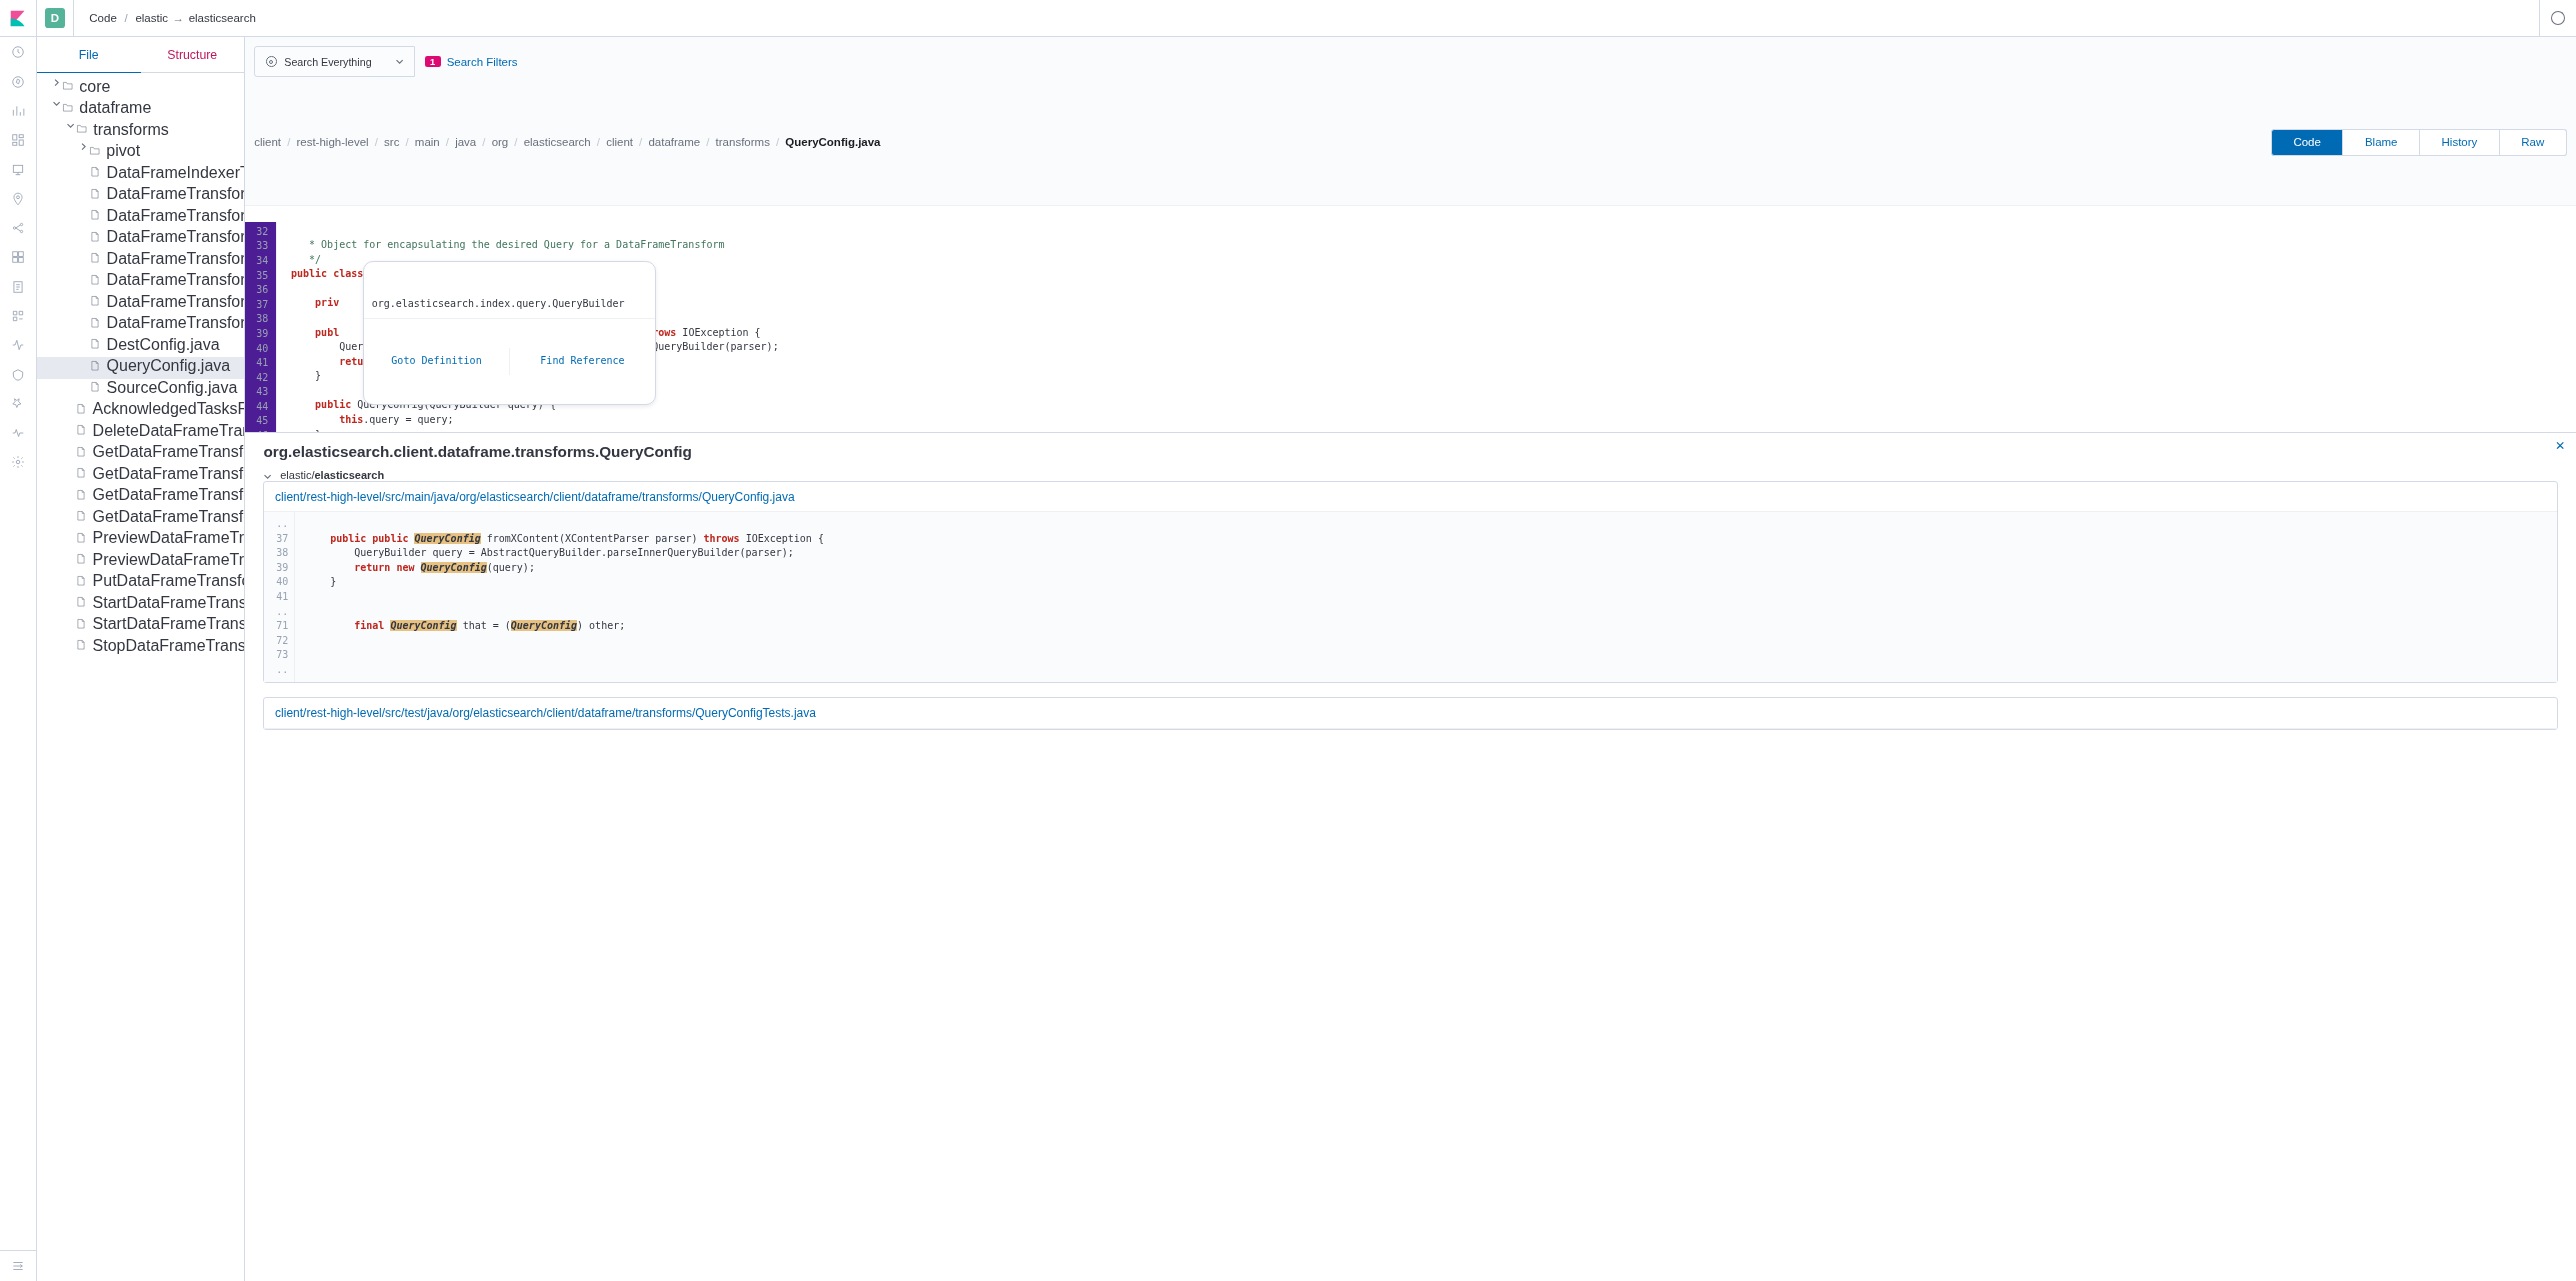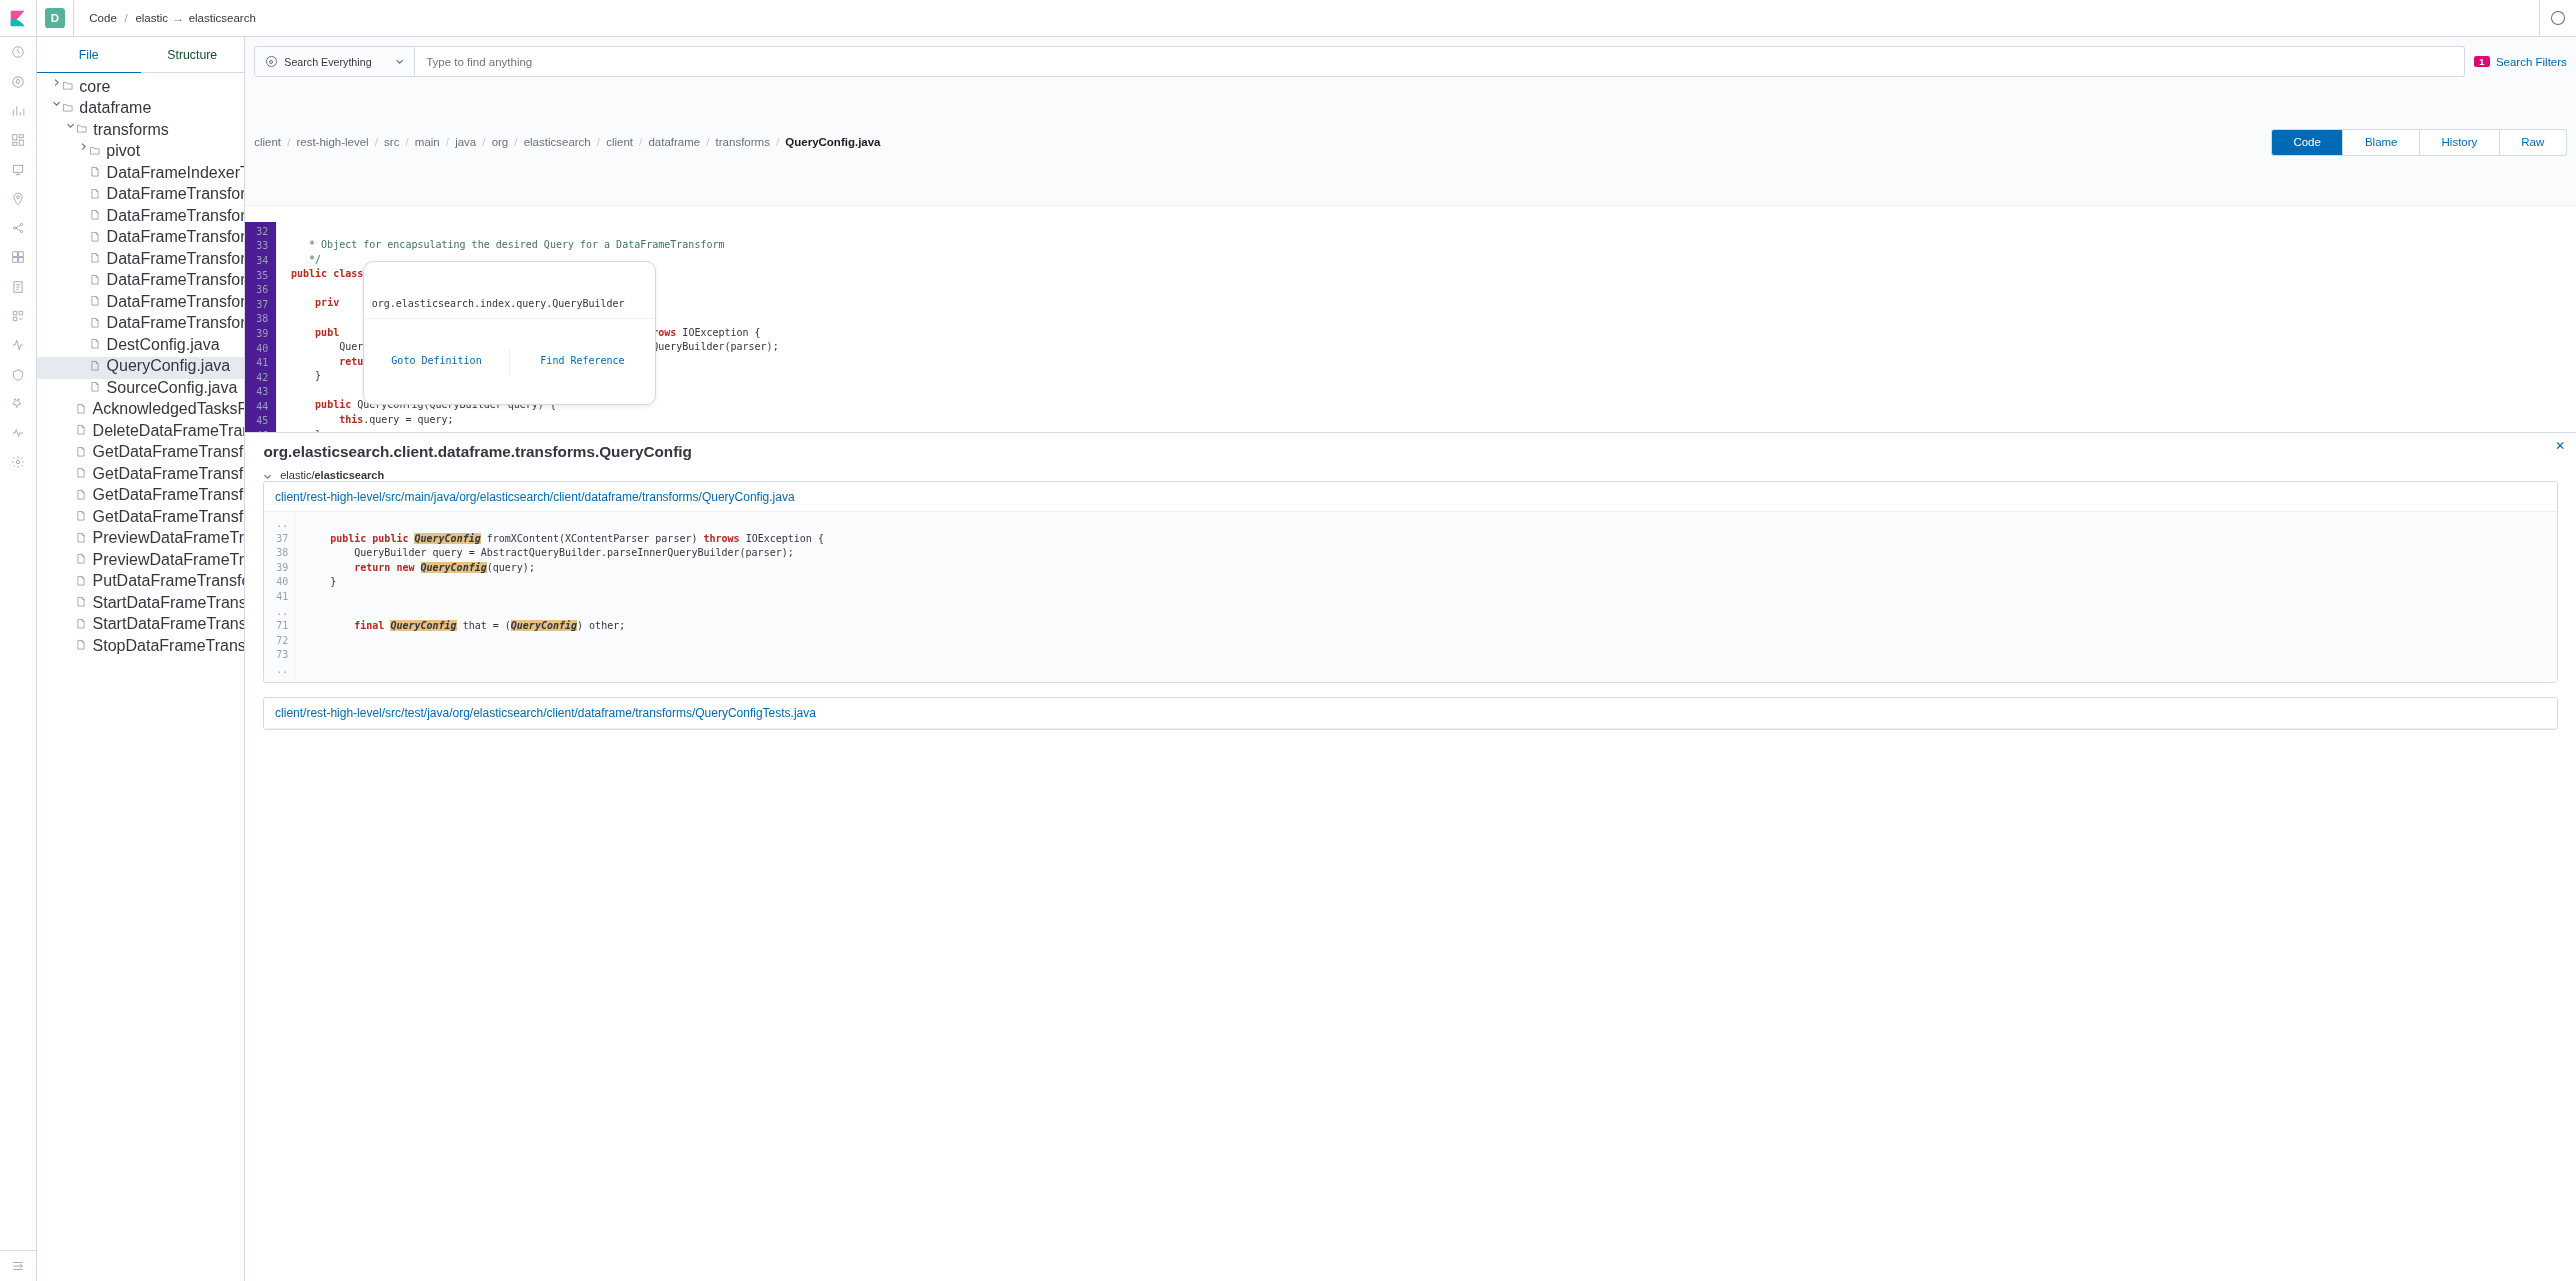--- a/index.html
+++ b/index.html
@@ -21,21 +21,21 @@
   .main { flex: 1; display: flex; min-height: 0; }
   .sidenav { width: 37px; border-right: 0.8px solid #d3dae6; display: flex; flex-direction: column; align-items: center; padding-top: 7.7px; gap: 14px; flex-shrink: 0; }
   .sidenav .nav-icon { width: 15.3px; height: 15.3px; display: flex; align-items: center; justify-content: center; color: #69707d; cursor: pointer; }
   .sidenav svg { width: 14px; height: 14px; stroke: #98a2b3; fill: none; stroke-width: 1.5; }
   .sidenav .spacer { flex: 1; }
   .sidenav .collapse { border-top: 0.8px solid #d3dae6; width: 100%; height: 31px; display: flex; align-items: center; justify-content: center; }
 
   
   .leftpanel { width: 208px; border-right: 0.8px solid #d3dae6; display: flex; flex-direction: column; flex-shrink: 0; background: #fff; }
   .panel-tabs { display: flex; flex-shrink: 0; }
-  .panel-tab { flex: 1; text-align: center; padding: 10.7px 0; font-size: 12.3px; color: #14532d; cursor: pointer; border-bottom: 0.8px solid #d3dae6; }
+  .panel-tab { flex: 1; text-align: center; padding: 10.7px 0; font-size: 12.3px; color: #be185d; cursor: pointer; border-bottom: 0.8px solid #d3dae6; }
   .panel-tab.active { color: #006bb4; border-bottom: 1.5px solid #006bb4; }
   .tree { flex: 1; overflow-y: auto; padding: 4.6px 0; position: relative; }
   .tree::-webkit-scrollbar { width: 6.1px; }
   .tree::-webkit-scrollbar-thumb { background: #d3dae6; }
   .tree-row { display: flex; align-items: flex-start; height: 21.5px; font-size: 16px; cursor: pointer; white-space: nowrap; overflow: hidden; }
   .tree-row.selected { background: #e6e9ef; }
   .tree-row .chev { width: 10.7px; display: inline-flex; justify-content: center; color: #69707d; }
   .tree-row .icon-folder, .tree-row .icon-file { margin-right: 6.1px; color: #69707d; }
   .tree-row .icon-folder svg, .tree-row .icon-file svg { width: 11.5px; height: 11.5px; stroke: #69707d; fill: none; stroke-width: 1.2; }
 
@@ -434,21 +434,20 @@
 
   <div class="content">
     <div class="search-row">
       <div class="search-scope">
         <span class="target"></span>
         <span>Search Everything</span>
         <svg class="chev-d chev-down" viewBox="0 0 12 12">
             <path d="M2 4l4 4 4-4" stroke="#69707d" fill="none" stroke-width="1.5"></path>
           </svg>
       </div>
-      <input class="search-input" placeholder="Type to find anything" style="">
       <div class="search-filters">
         <span class="filter-badge">1</span>
         <span>Search Filters</span>
       </div>
     </div>
 
     <div class="crumbs-row">
       <div class="crumbs" id="crumbs">
           <span class="c">client</span>
           <span class="csep">/</span>

